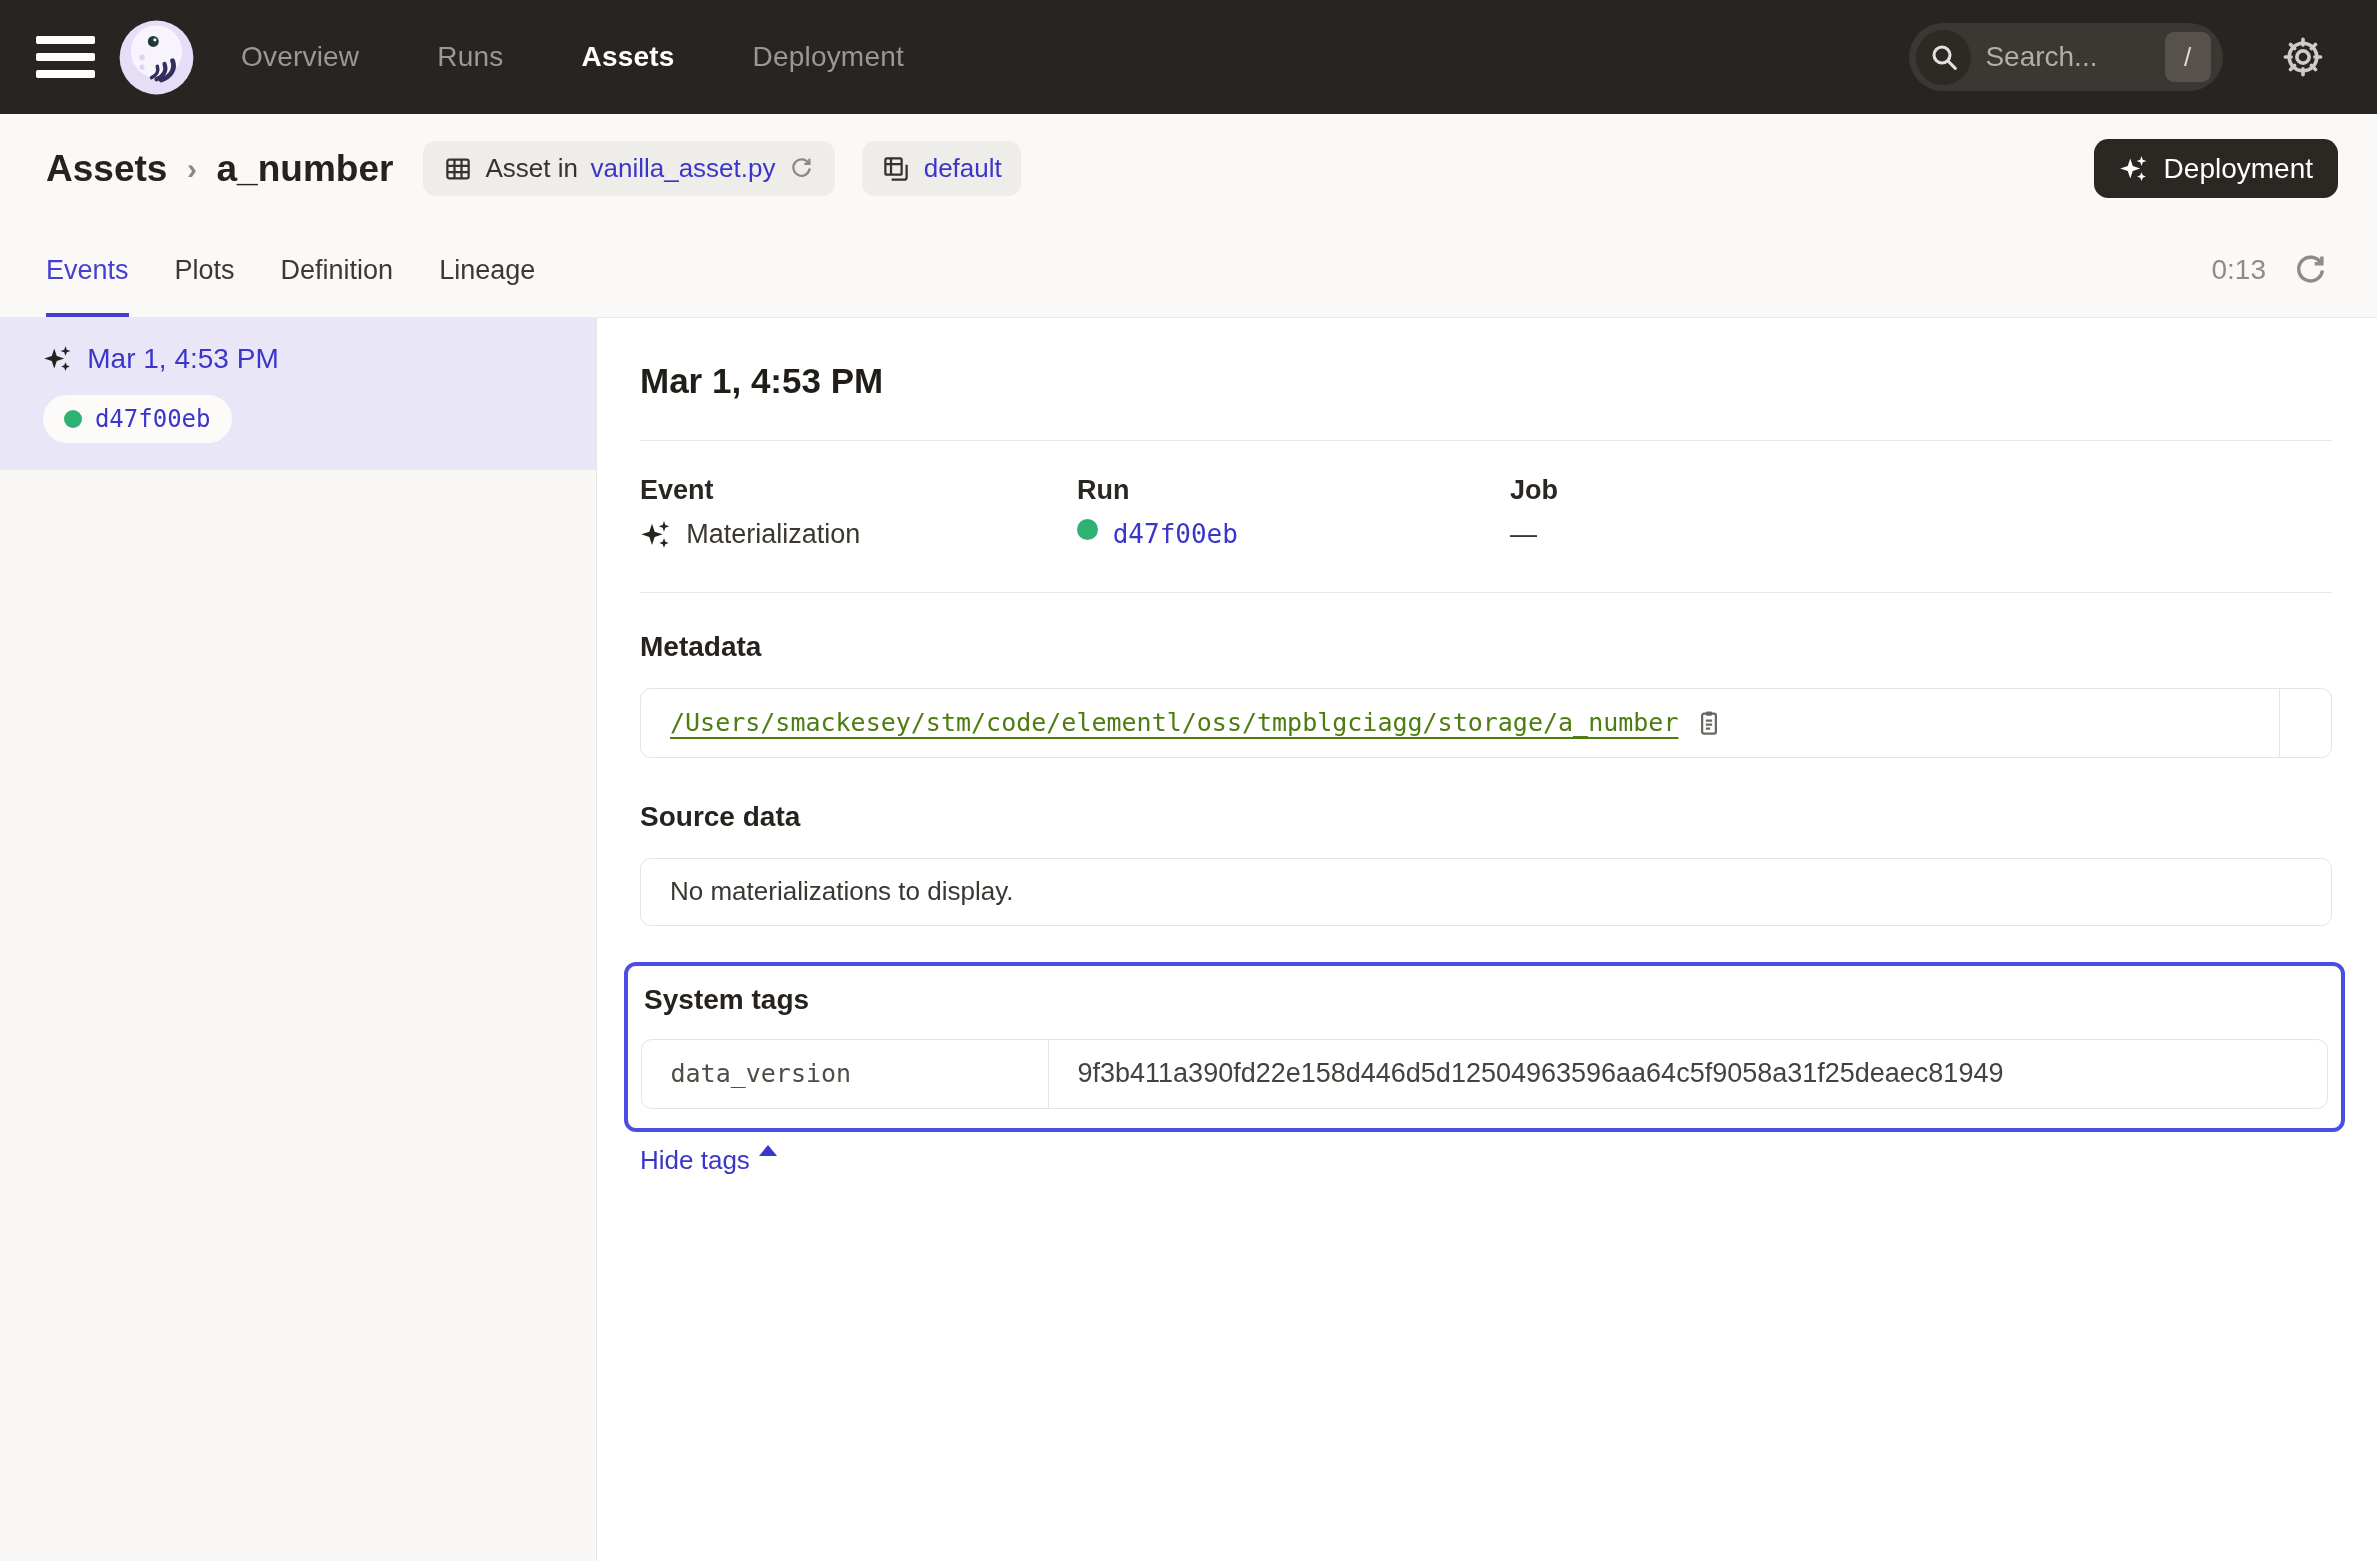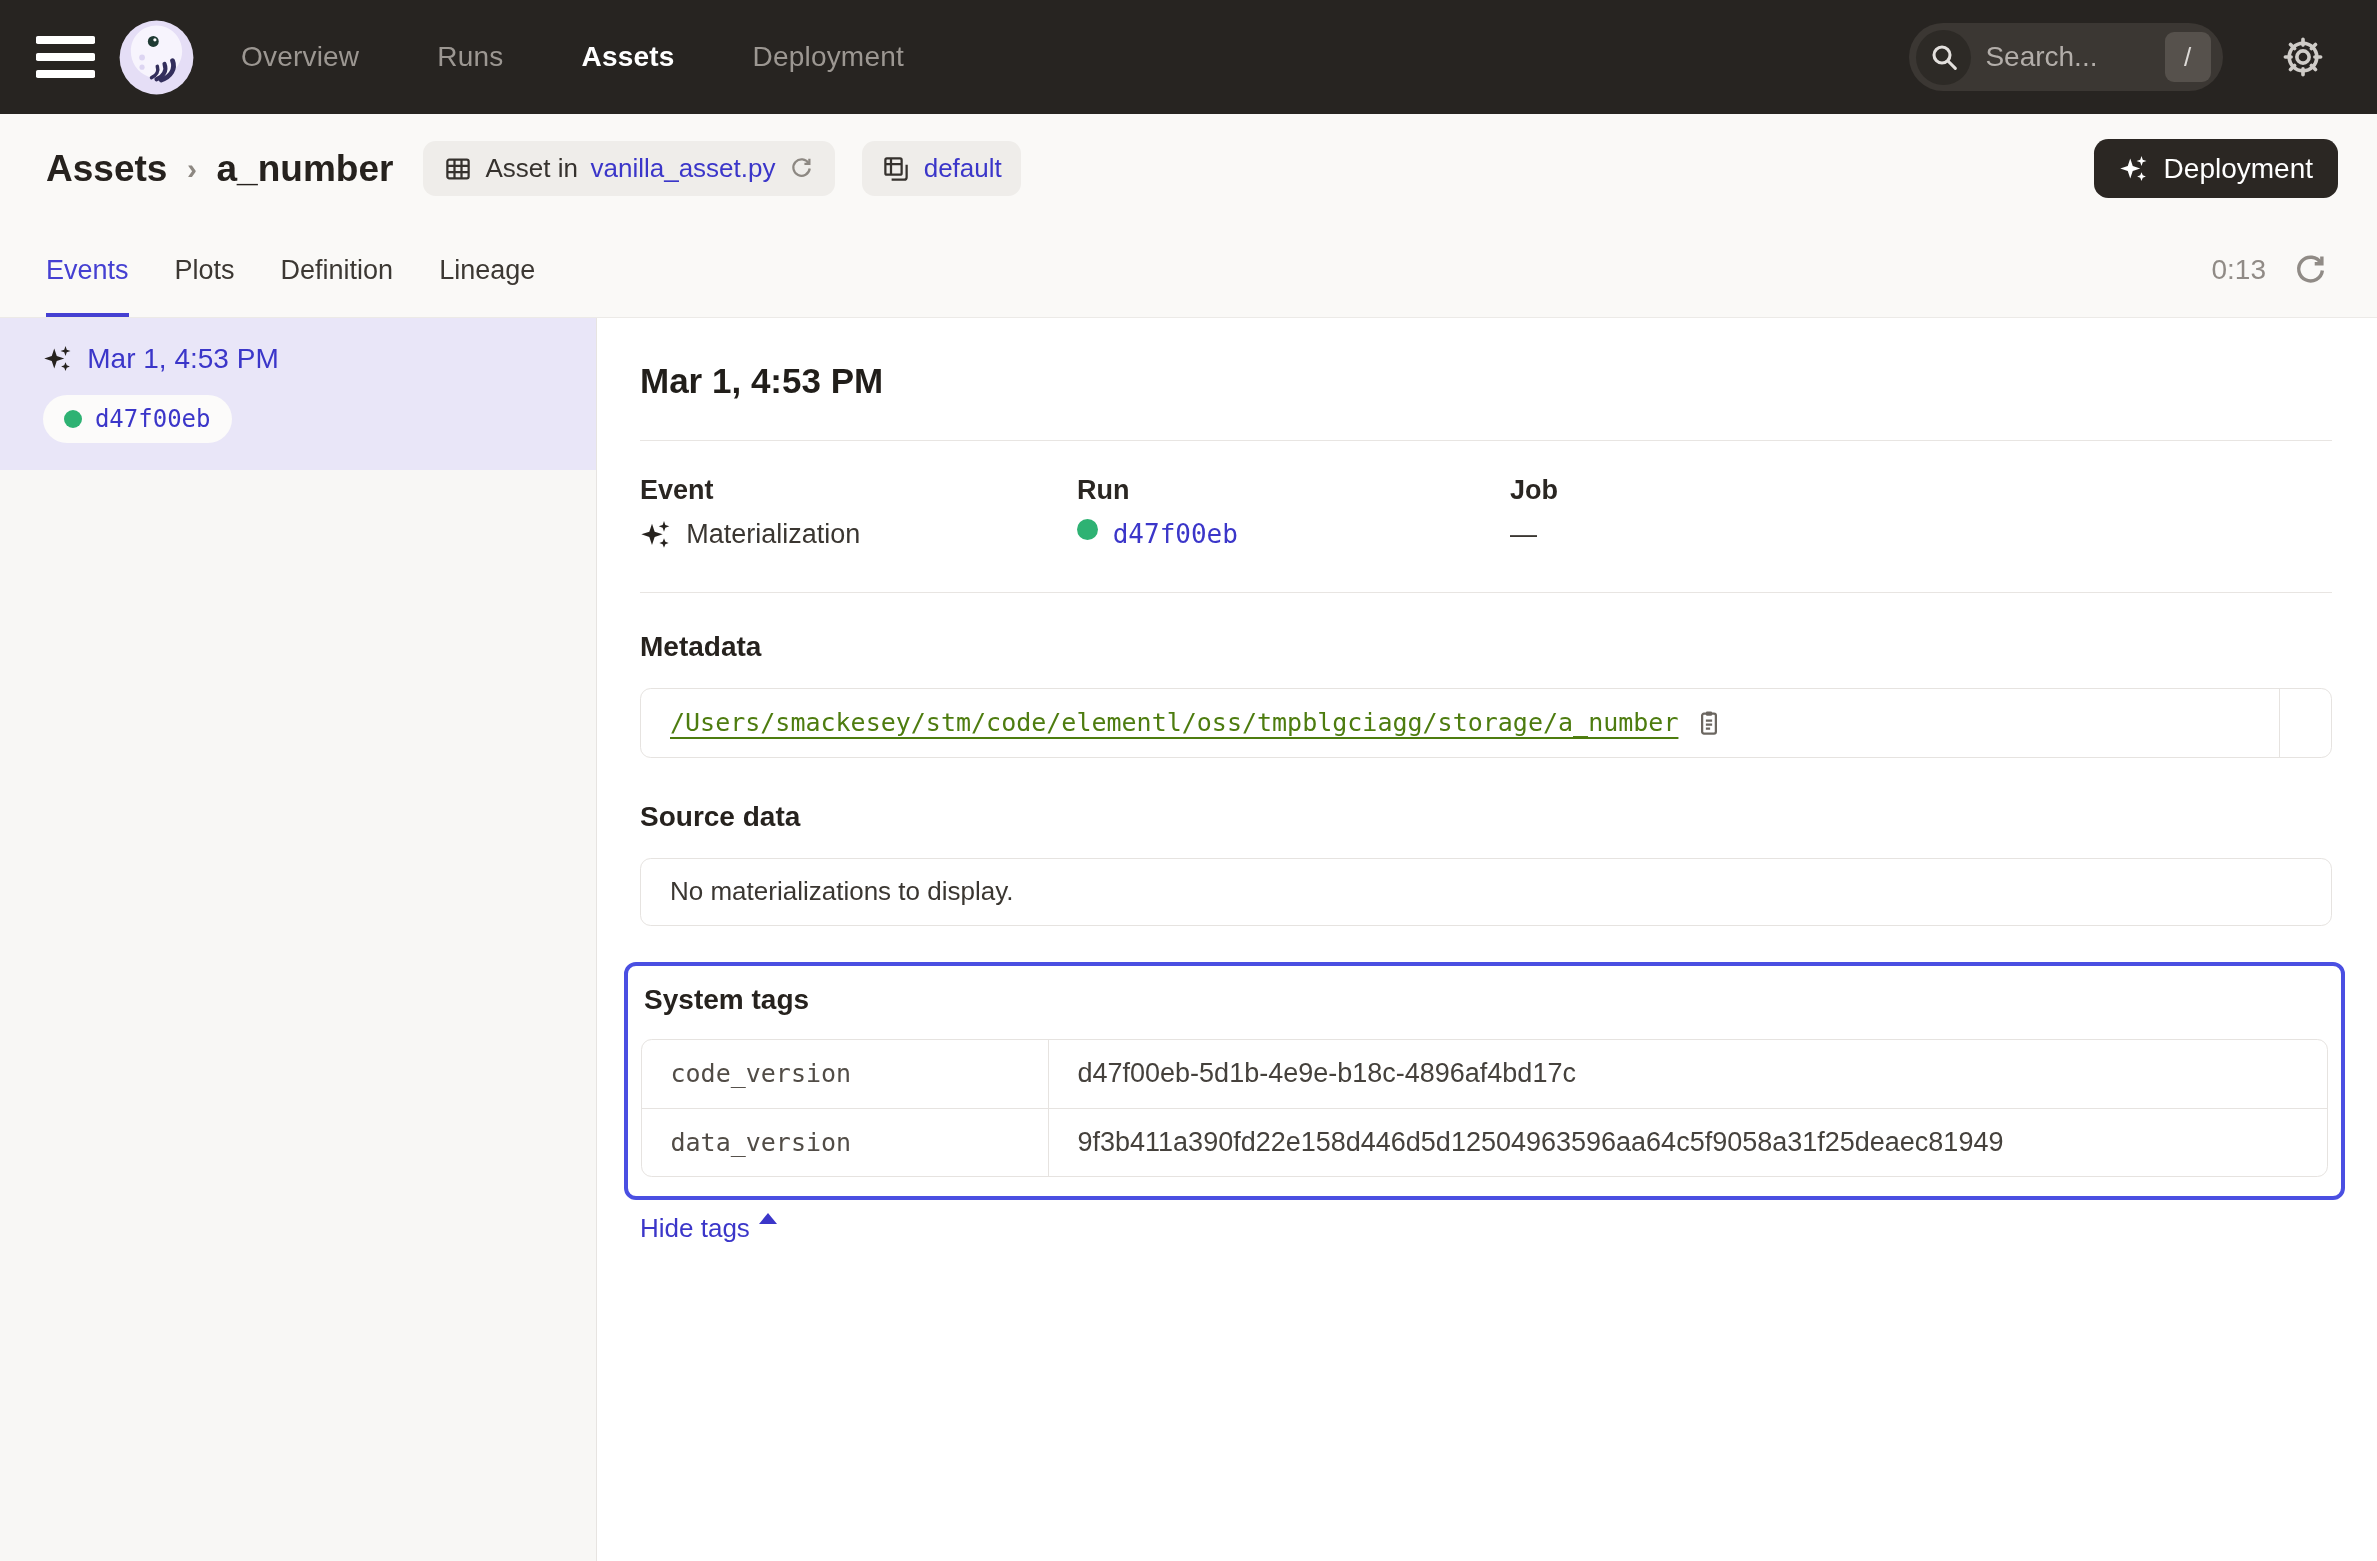--- a/index.html
+++ b/index.html
@@ -335,24 +335,20 @@
 
     
     <div class="section-heading source-heading">Source data</div>
     <div class="empty-box">No materializations to display.</div>
 
     
     <div class="systags-wrap">
       <div class="section-heading" style="margin-left:3.6px;">System tags</div>
       <div class="kv-table" style="margin-top:23px;">
         <div class="kv-row">
-          <div class="kv-key mono">code_version</div>
-          <div class="kv-value">d47f00eb-5d1b-4e9e-b18c-4896af4bd17c</div>
-        </div>
-        <div class="kv-row">
           <div class="kv-key mono">data_version</div>
           <div class="kv-value">9f3b411a390fd22e158d446d5d12504963596aa64c5f9058a31f25deaec81949</div>
         </div>
       </div>
     </div>
 
     <div class="hide-tags">
       <span>Hide tags</span>
       <span class="caret-up"></span>
     </div>

